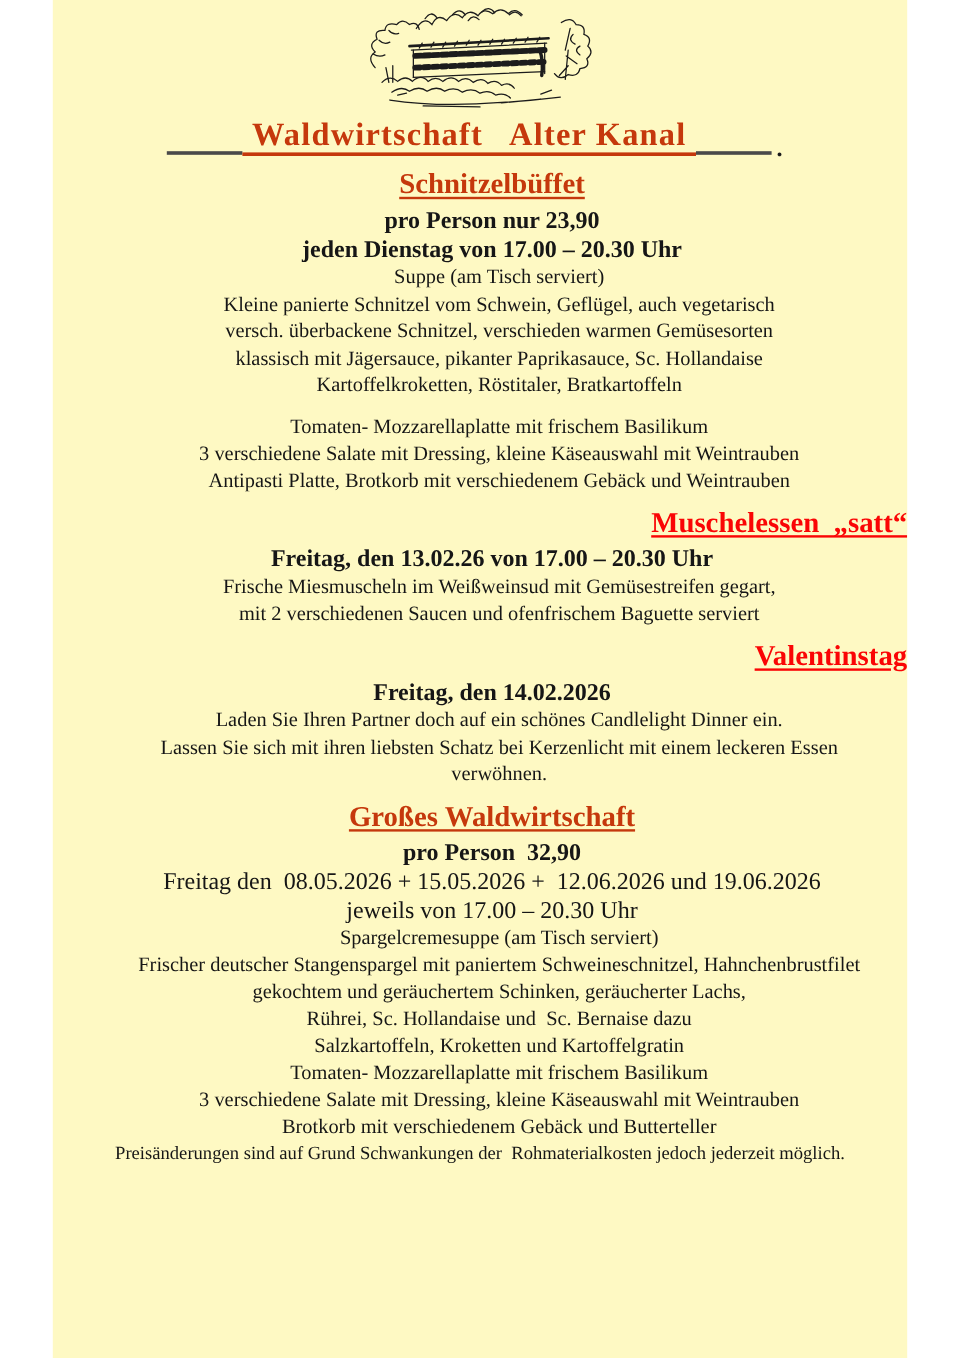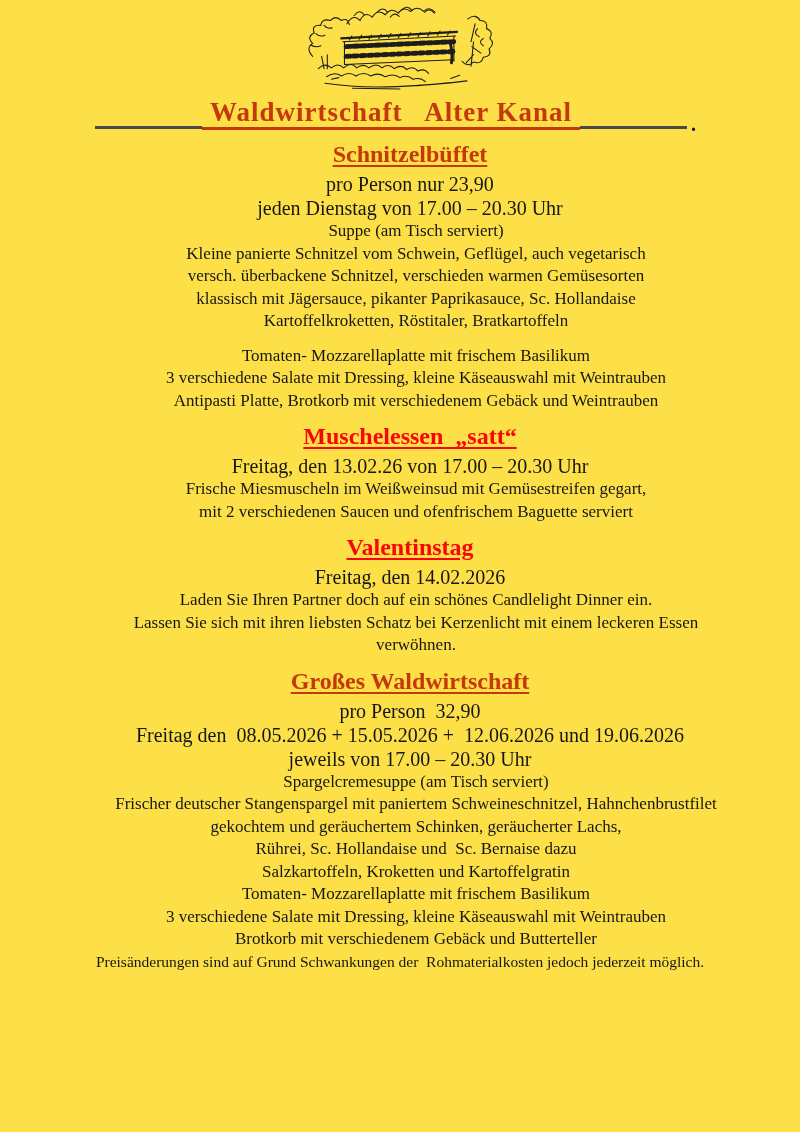--- a/index.html
+++ b/index.html
@@ -1,21 +1,21 @@
 <!DOCTYPE html>
 <html lang="de"><head>
 <meta charset="utf-8">
 <title>Waldwirtschaft Alter Kanal</title>
 <style>
   html,body { margin:0; padding:0; background:#ffffff; }
   .page {
     position:relative;
-    width:800px; height:1132px;
+    width:712px; height:1132px;
     margin:0 auto;
-    background:#fde047;
+    background:#fef9c3;
     font-family:"Liberation Serif","DejaVu Serif",serif;
     color:#161616;
     overflow:hidden;
   }
   
   .logo-wrap { padding-top:4px; text-align:center; height:90px; }
   .logo-wrap svg { display:inline-block; }
 
   
   .title-row {
@@ -53,22 +53,22 @@
   .heading {
     font-size:24px; font-weight:bold;
     text-decoration:underline;
     text-decoration-thickness:2px;
     text-underline-offset:3px;
     line-height:31px;
     margin:1px 0 2px 0;
     white-space:pre-wrap;
   }
   .hd-orange { color:#c5380c; }
-  .hd-red    { color:#fa0505; }
-  .sub  { font-size:20px; font-weight:normal; line-height:24px; white-space:pre-wrap; }
+  .hd-red    { color:#fa0505;text-align:right; }
+  .sub  { font-size:20px; font-weight:bold; line-height:24px; white-space:pre-wrap; }
   .dateline { font-size:20px; font-weight:normal; line-height:24px; white-space:pre-wrap; }
   .line { font-size:17px; line-height:22.5px; white-space:pre-wrap;margin-left:12px; }
   .gap  { height:12px; }
   .footer-note { font-size:15.5px; line-height:20px; margin-top:1px; white-space:pre-wrap; }
 </style>
 </head>
 <body>
 
 <div class="page">
 

